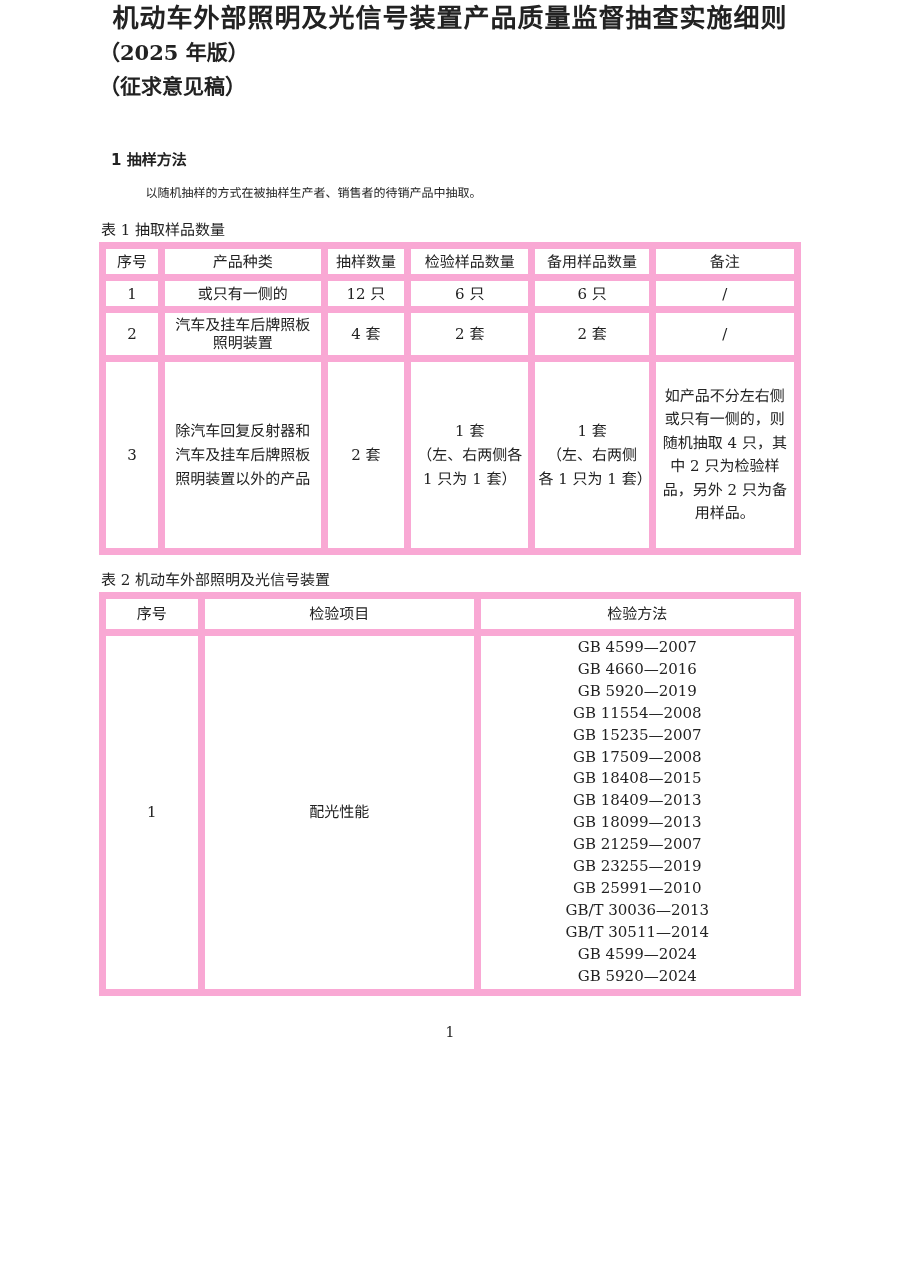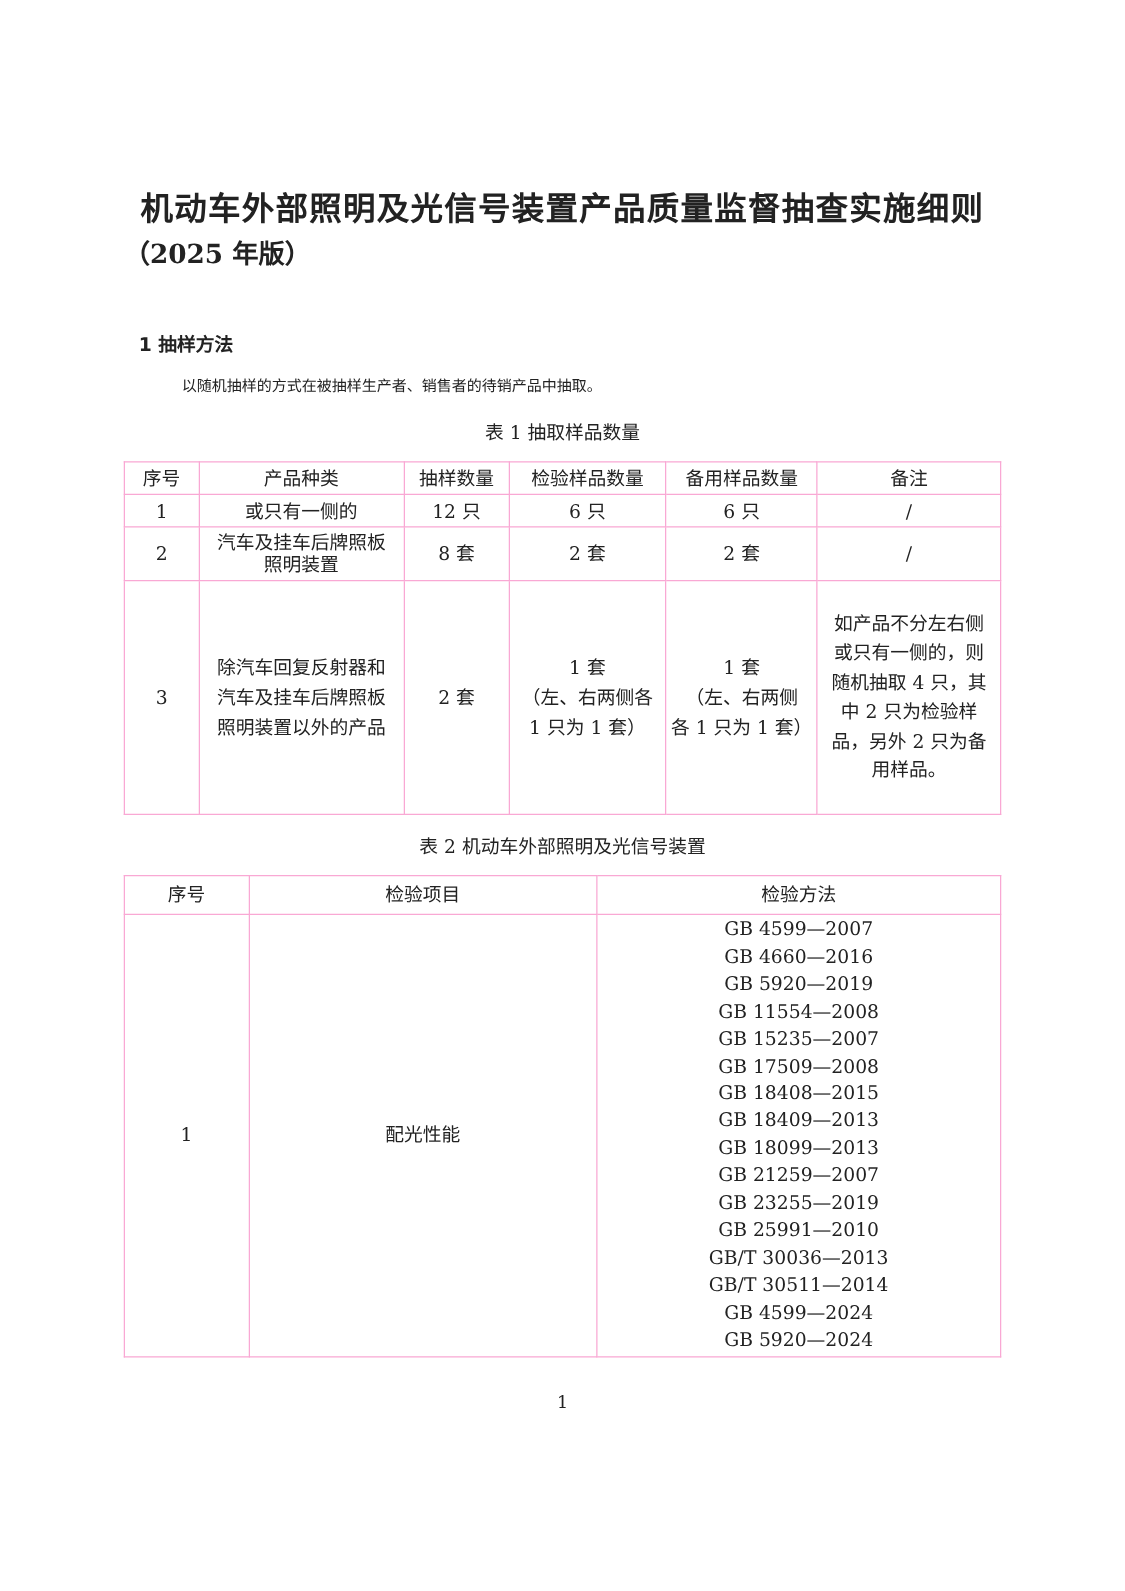--- a/index.html
+++ b/index.html
@@ -14,21 +14,20 @@
     height: 1273px;
     overflow: hidden;
     position: relative;
   }
   .content {
     width: 702px;
     margin: 0 auto;
   }
   .doc-title {
     margin: 0;
-    padding-top: 150px;
     font-size: 26px;
     font-weight: bold;
     text-align: center;
     line-height: 36px;
     letter-spacing: 1px;
   }
   .doc-subtitle {
     margin: 0;
     font-size: 21px;
     font-weight: bold;
@@ -48,36 +47,35 @@
   }
   .body-para {
     margin: 16px;
     margin-top: 12px;
     font-size: 12px;
     line-height: 22px;
     text-indent: 2.2em;
     padding-left: 4px;
   }
   .table-caption {
-    margin: 13px;
+    margin: 2px;
     margin-top: 13px;
     font-size: 15px;
     line-height: 20px;
-    text-align: center;
   }
   .table-caption.second {
     margin-top: 15px;
   }
   table {
     border-collapse: collapse;
     width: 702px;
     table-layout: fixed;
   }
   th, td {
-    border: 1px solid #f9a8d4;
+    border: 7px solid #f9a8d4;
     font-size: 15px;
     font-weight: normal;
     text-align: center;
     vertical-align: middle;
     padding: 1px 3px;
     line-height: 18px;
     white-space: pre-line;
     overflow: hidden;
   }
   #table1 tr.hdr th { height: 23px; }
@@ -95,20 +93,21 @@
     line-height: 20px;
   }
 </style>
 </head>
 <body>
 
 <div class="content">
 
   <h1 class="doc-title">机动车外部照明及光信号装置产品质量监督抽查实施细则</h1>
   <h2 class="doc-subtitle">（2025 年版）</h2>
+  <h2 class="doc-subtitle">（征求意见稿）</h2>
 
   <h3 class="section-heading">1 抽样方法</h3>
   <p class="body-para">以随机抽样的方式在被抽样生产者、销售者的待销产品中抽取。</p>
 
   <p class="table-caption">表 1 抽取样品数量</p>
 
   <table id="table1">
     <colgroup>
       <col style="width:8.5%">
         <col style="width:23.4%">
@@ -131,21 +130,21 @@
         <td>或只有一侧的</td>
         <td>12 只</td>
         <td>6 只</td>
         <td>6 只</td>
         <td>/</td>
       </tr>
       <tr class="r2">
         <td>2</td>
         <td>汽车及挂车后牌照板
 照明装置</td>
-        <td>8 套</td>
+        <td>4 套</td>
         <td>2 套</td>
         <td>2 套</td>
         <td>/</td>
       </tr>
       <tr class="r3">
         <td>3</td>
         <td>除汽车回复反射器和
 汽车及挂车后牌照板
 照明装置以外的产品</td>
         <td>2 套</td>

